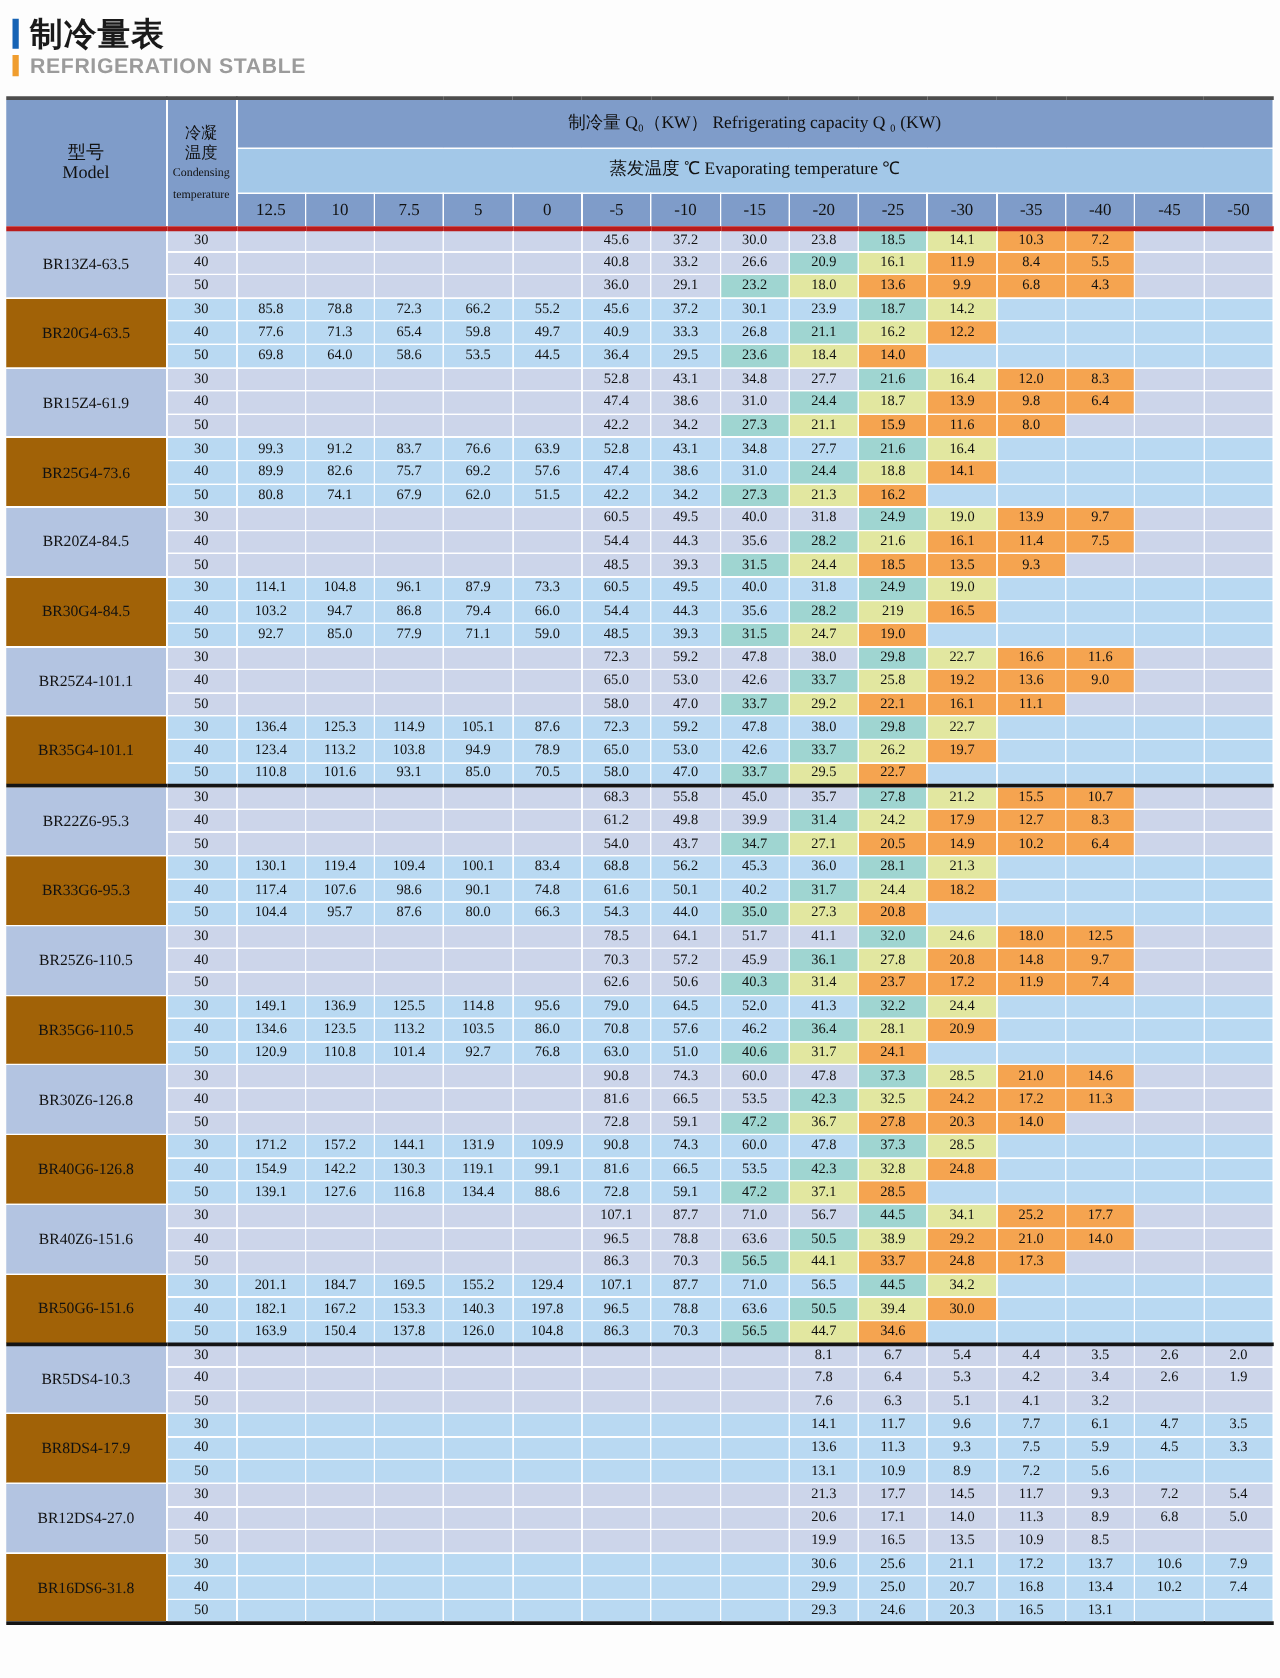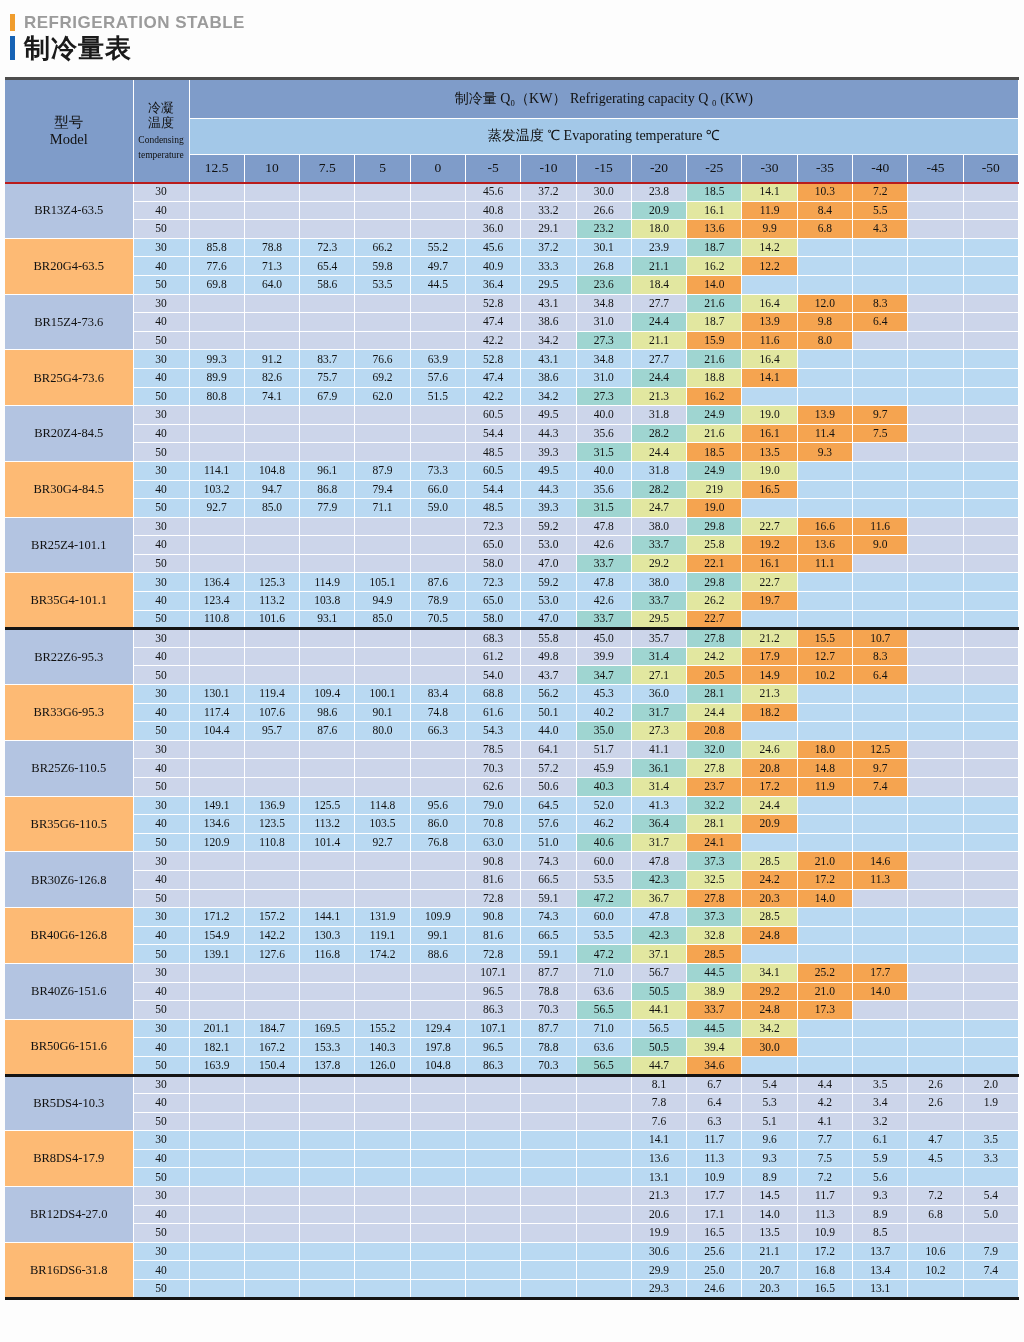--- a/index.html
+++ b/index.html
@@ -44,44 +44,44 @@
   
   .h-dark  { background: #7f9cc9; }
   .h-light { background: #a3c8e8; }
   .cap-label  { height: 40px; font-size: 14px; font-weight: normal; text-align: center; }
   .evap-label { height: 36px; font-size: 14px; font-weight: normal; }
   .th-temp    { height: 28px; font-size: 13.5px; font-weight: normal; }
   .th-model   { font-size: 14.5px; font-weight: normal; }
   .th-cond    { font-size: 13px; font-weight: normal; line-height: 1.2; }
   .th-cond .small { font-size: 9.5px; margin-top: 38px; }
   thead tr:last-child th,
-  thead th[rowspan] { border-bottom: 2px solid #b91c1c; }
+  thead th[rowspan] { border-bottom: 4px solid #b91c1c; }
   
   tbody td { height: 18.6px; font-size: 11.5px; }
   td.model-cell { font-size: 12.5px; margin-top: 12px; }
   .lav   { background: #ccd5ea; }
   .lav-m { background: #b3c4e1; }
   .blu   { background: #b9d9f2; }
-  .blu-m { background: #fdba74; }
+  .blu-m { background: #a16207; }
   .hl-c { background: #9fd5d1; }
   .hl-g { background: #e2e7a0; }
   .hl-o { background: #f5a450; }
   tr.sep-row td { border-top: 3px solid #141414; }
 </style>
 </head>
 <body>
 
 <div class="header-area">
   <div class="title-line">
+    <span class="bar bar-blue"></span>
+    <span class="page-title">制冷量表</span>
+  </div>
+  <div class="title-line">
     <span class="bar bar-orange"></span>
     <span class="page-subtitle">REFRIGERATION STABLE</span>
-  </div>
-  <div class="title-line">
-    <span class="bar bar-blue"></span>
-    <span class="page-title">制冷量表</span>
   </div>
 </div>
 
 <div class="tbl-wrap">
   <table id="cap-table">
       <colgroup>
         <col style="width:128px">
         <col style="width:56px">
         <col>
         <col>
@@ -231,21 +231,21 @@
           <td class="blu hl-c">23.6</td>
           <td class="blu hl-g">18.4</td>
           <td class="blu hl-o">14.0</td>
           <td class="blu"></td>
           <td class="blu"></td>
           <td class="blu"></td>
           <td class="blu"></td>
           <td class="blu"></td>
         </tr>
         <tr>
-          <td class="model-cell lav-m" rowspan="3">BR15Z4-73.6</td>
+          <td class="model-cell lav-m" rowspan="3">BR15Z4-61.9</td>
           <td class="lav">30</td>
           <td class="lav"></td>
           <td class="lav"></td>
           <td class="lav"></td>
           <td class="lav"></td>
           <td class="lav"></td>
           <td class="lav">52.8</td>
           <td class="lav">43.1</td>
           <td class="lav">34.8</td>
           <td class="lav">27.7</td>
@@ -877,21 +877,21 @@
           <td class="blu"></td>
           <td class="blu"></td>
           <td class="blu"></td>
           <td class="blu"></td>
         </tr>
         <tr>
           <td class="blu">50</td>
           <td class="blu">139.1</td>
           <td class="blu">127.6</td>
           <td class="blu">116.8</td>
-          <td class="blu">174.2</td>
+          <td class="blu">134.4</td>
           <td class="blu">88.6</td>
           <td class="blu">72.8</td>
           <td class="blu">59.1</td>
           <td class="blu hl-c">47.2</td>
           <td class="blu hl-g">37.1</td>
           <td class="blu hl-o">28.5</td>
           <td class="blu"></td>
           <td class="blu"></td>
           <td class="blu"></td>
           <td class="blu"></td>

